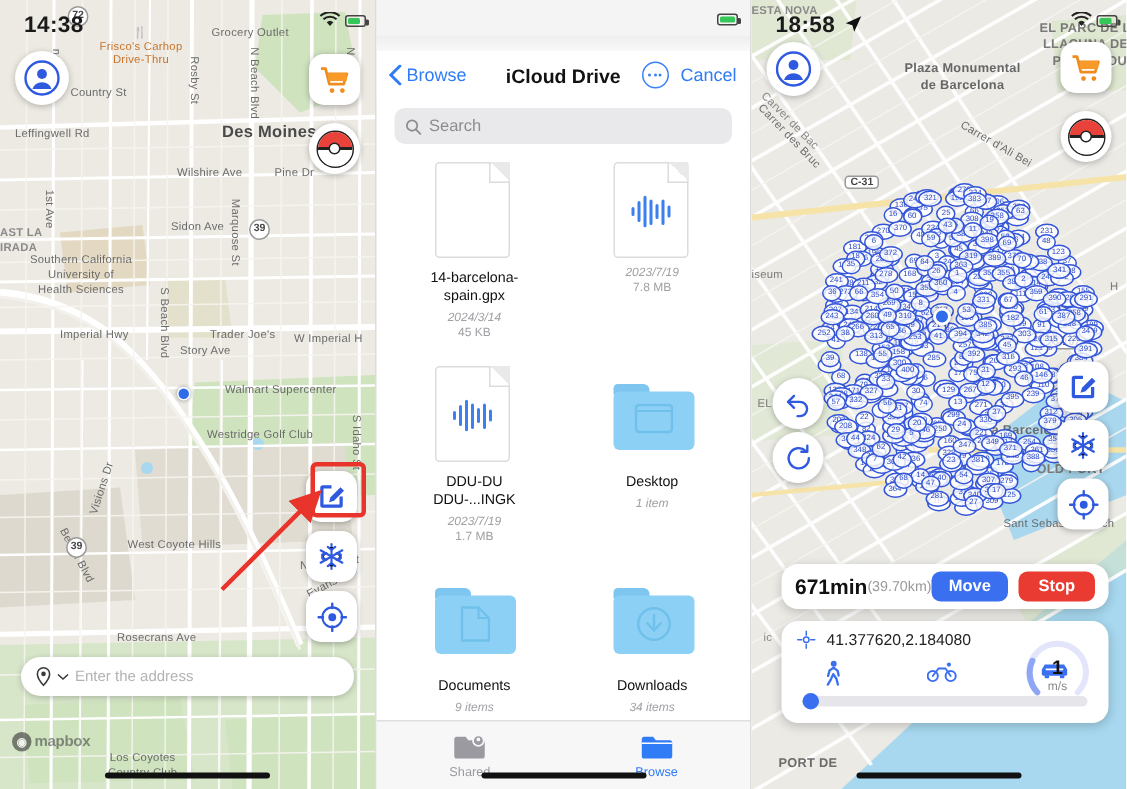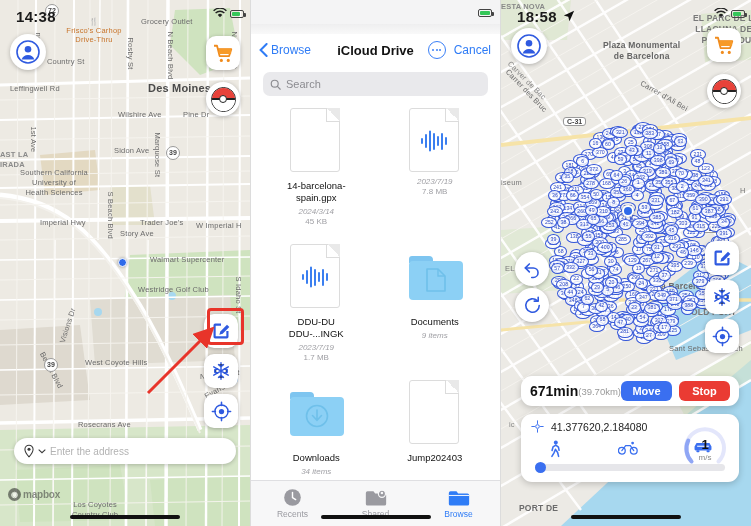--- a/index.html
+++ b/index.html
@@ -449,20 +449,34 @@
                 <path d="M2 9v4M6 5v12M10 1.5v19M14 4v15M18 7v8M22 4v15M26 8v6"></path>
               </g>
             </svg>
           </div>
         </div>
         <div class="file-name">DDU-DU DDU-...INGK</div>
         <div class="file-meta">2023/7/19</div>
         <div class="file-meta2">1.7 MB</div>
       </div>
 
+      <div class="fileitem">
+        <div class="file-thumb">
+          <div class="folder">
+            <div class="tab"></div>
+              <div class="body"></div>
+            <svg width="26" height="22" viewBox="0 0 26 22" style="position:absolute;left:14px;top:13px">
+              <rect x="1" y="1" width="24" height="18" rx="2" fill="none" stroke="#6fc0ea" stroke-width="1.6"></rect>
+              <path d="M1 5h24" stroke="#6fc0ea" stroke-width="1.4"></path>
+            </svg>
+          </div>
+        </div>
+        <div class="file-name">Desktop</div>
+        <div class="file-meta">1 item</div>
+      </div>
 
       <div class="fileitem">
         <div class="file-thumb">
           <div class="folder">
             <div class="tab"></div>
               <div class="body"></div>
             <svg width="20" height="24" viewBox="0 0 20 24" style="position:absolute;left:17px;top:12px">
               <path d="M1 1h11l7 7v15H1z" fill="none" stroke="#6fc0ea" stroke-width="1.6" stroke-linejoin="round"></path>
               <path d="M12 1v7h7" fill="none" stroke="#6fc0ea" stroke-width="1.4"></path>
             </svg>
@@ -507,27 +521,20 @@
                 <path d="M2 9v4M6 5v12M10 1.5v19M14 4v15M18 7v8M22 4v15M26 8v6"></path>
               </g>
             </svg>
           </div>
         </div>
         <div class="file-name">love story</div>
       </div>
     </div>
 
     <div class="tabbar">
-      <div class="tabitem">
-        <svg width="19" height="19" viewBox="0 0 24 24">
-          <circle cx="12" cy="12" r="10.5" fill="#9a9aa0"></circle>
-          <path d="M12 5.5V12l4 2.6" fill="none" stroke="#fff" stroke-width="1.8" stroke-linecap="round"></path>
-        </svg>
-        <span class="lbl">Recents</span>
-      </div>
       <div class="tabitem">
         <svg width="22" height="18" viewBox="0 0 26 20">
           <path d="M1 4a2 2 0 0 1 2-2h7l2 2.6h11a2 2 0 0 1 2 2V17a2 2 0 0 1-2 2H3a2 2 0 0 1-2-2z" fill="#9a9aa0"></path>
           <circle cx="20" cy="5" r="4.2" fill="#9a9aa0" stroke="#f7f7f8" stroke-width="1.4"></circle>
           <circle cx="20" cy="4" r="1.5" fill="#f7f7f8"></circle>
         </svg>
         <span class="lbl">Shared</span>
       </div>
       <div class="tabitem active">
         <svg width="22" height="18" viewBox="0 0 26 20">

